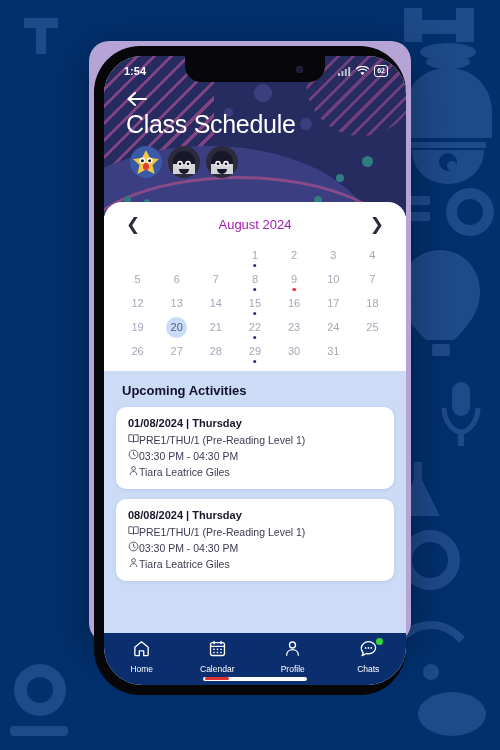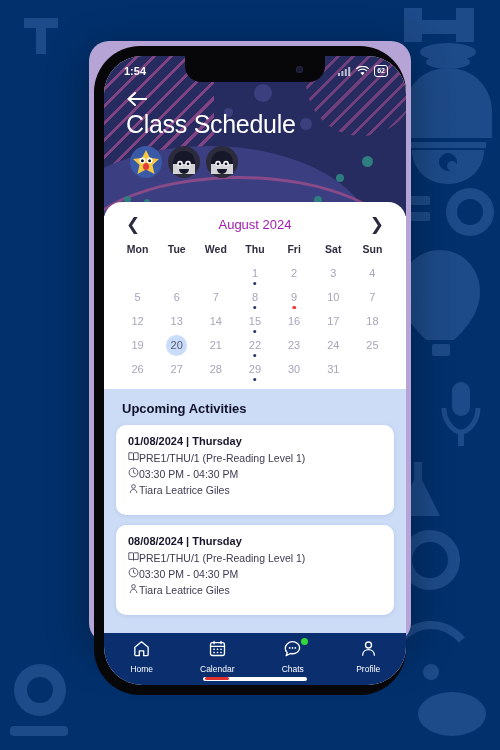--- a/index.html
+++ b/index.html
@@ -154,21 +154,21 @@
     background:#ccdcf7;
     padding:10px 12px 0 12px;
     overflow:hidden;
   }
   .up-title{
     font-size:13px; font-weight:bold; color:#11112a;
     padding:2px 6px 9px 6px;
   }
   .act-card{
     background:#fff; border-radius:10px;
-    padding:10px 12px 19px 12px;
+    padding:10px 12px 11px 12px;
     margin-bottom:10px;
     box-shadow:0 1px 4px rgba(20,40,90,.10);
   }
   .act-date{ font-size:11px; font-weight:bold; color:#16162c; margin-bottom:4px; }
   .act-row{
     display:flex; align-items:center; 
     font-size:10.5px; color:#3b3b52; margin-top:3px;
   }
   .act-row svg{ flex:0 0 auto; }
 
@@ -334,29 +334,20 @@
           </div>
         </div>
       </div>
 
       <div class="cal-card">
         <div class="cal-head">
           <div class="cal-nav">❮</div>
           <div class="cal-month">August 2024</div>
           <div class="cal-nav">❯</div>
         </div>
-        <div class="cal-grid" id="weekday-row">
-            <div class="wd">Mon</div>
-            <div class="wd">Tue</div>
-            <div class="wd">Wed</div>
-            <div class="wd">Thu</div>
-            <div class="wd">Fri</div>
-            <div class="wd">Sat</div>
-            <div class="wd">Sun</div>
-          </div>
         <div class="cal-grid" id="day-grid">
             <div class="daycell"></div>
             <div class="daycell"></div>
             <div class="daycell"></div>
             <div class="daycell">
               <span class="daynum">1</span>
               <span class="dot navy"></span>
             </div>
             <div class="daycell">
               <span class="daynum">2</span>
@@ -527,34 +518,34 @@
                   <rect x="6.6" y="16" width="2" height="2" rx=".5"></rect>
                   <rect x="11" y="16" width="2" height="2" rx=".5"></rect>
                   <rect x="15.4" y="16" width="2" height="2" rx=".5"></rect>
                 </g>
               </svg></span>
             <span class="nav-label">Calendar</span>
             <span class="nav-underline" style="background: rgb(224, 48, 48);"></span>
           </div>
           <div class="nav-item">
             <span><svg width="19" height="19" viewBox="0 0 24 24">
+                <circle cx="12" cy="7.6" r="3.8" fill="none" stroke="#fff" stroke-width="1.7"></circle>
+                <path d="M4.6 20.4c0-4.1 3.3-6.9 7.4-6.9s7.4 2.8 7.4 6.9" fill="none" stroke="#fff" stroke-width="1.7" stroke-linecap="round"></path>
+              </svg></span>
+            <span class="nav-label">Profile</span>
+          </div>
+          <div class="nav-item">
+            <span><svg width="19" height="19" viewBox="0 0 24 24">
                 <path d="M12 3.4c5 0 9 3.4 9 7.6 0 4.2-4 7.6-9 7.6-.9 0-1.8-.1-2.6-.3L4 21l1.3-3.6C3.8 16 2.9 14 2.9 11.8 2.9 7.4 7 3.4 12 3.4z" fill="none" stroke="#fff" stroke-width="1.7" stroke-linejoin="round"></path>
                 <g fill="#fff">
                   <circle cx="8.4" cy="11.3" r="1.15"></circle>
                   <circle cx="12" cy="11.3" r="1.15"></circle>
                   <circle cx="15.6" cy="11.3" r="1.15"></circle>
                 </g>
               </svg></span>
             <span class="badge" style="background: rgb(53, 214, 57);"></span>
             <span class="nav-label">Chats</span>
           </div>
-          <div class="nav-item">
-            <span><svg width="19" height="19" viewBox="0 0 24 24">
-                <circle cx="12" cy="7.6" r="3.8" fill="none" stroke="#fff" stroke-width="1.7"></circle>
-                <path d="M4.6 20.4c0-4.1 3.3-6.9 7.4-6.9s7.4 2.8 7.4 6.9" fill="none" stroke="#fff" stroke-width="1.7" stroke-linecap="round"></path>
-              </svg></span>
-            <span class="nav-label">Profile</span>
-          </div>
         </div>
 
     </div>
   </div>
 </div>
 
 </body></html>

